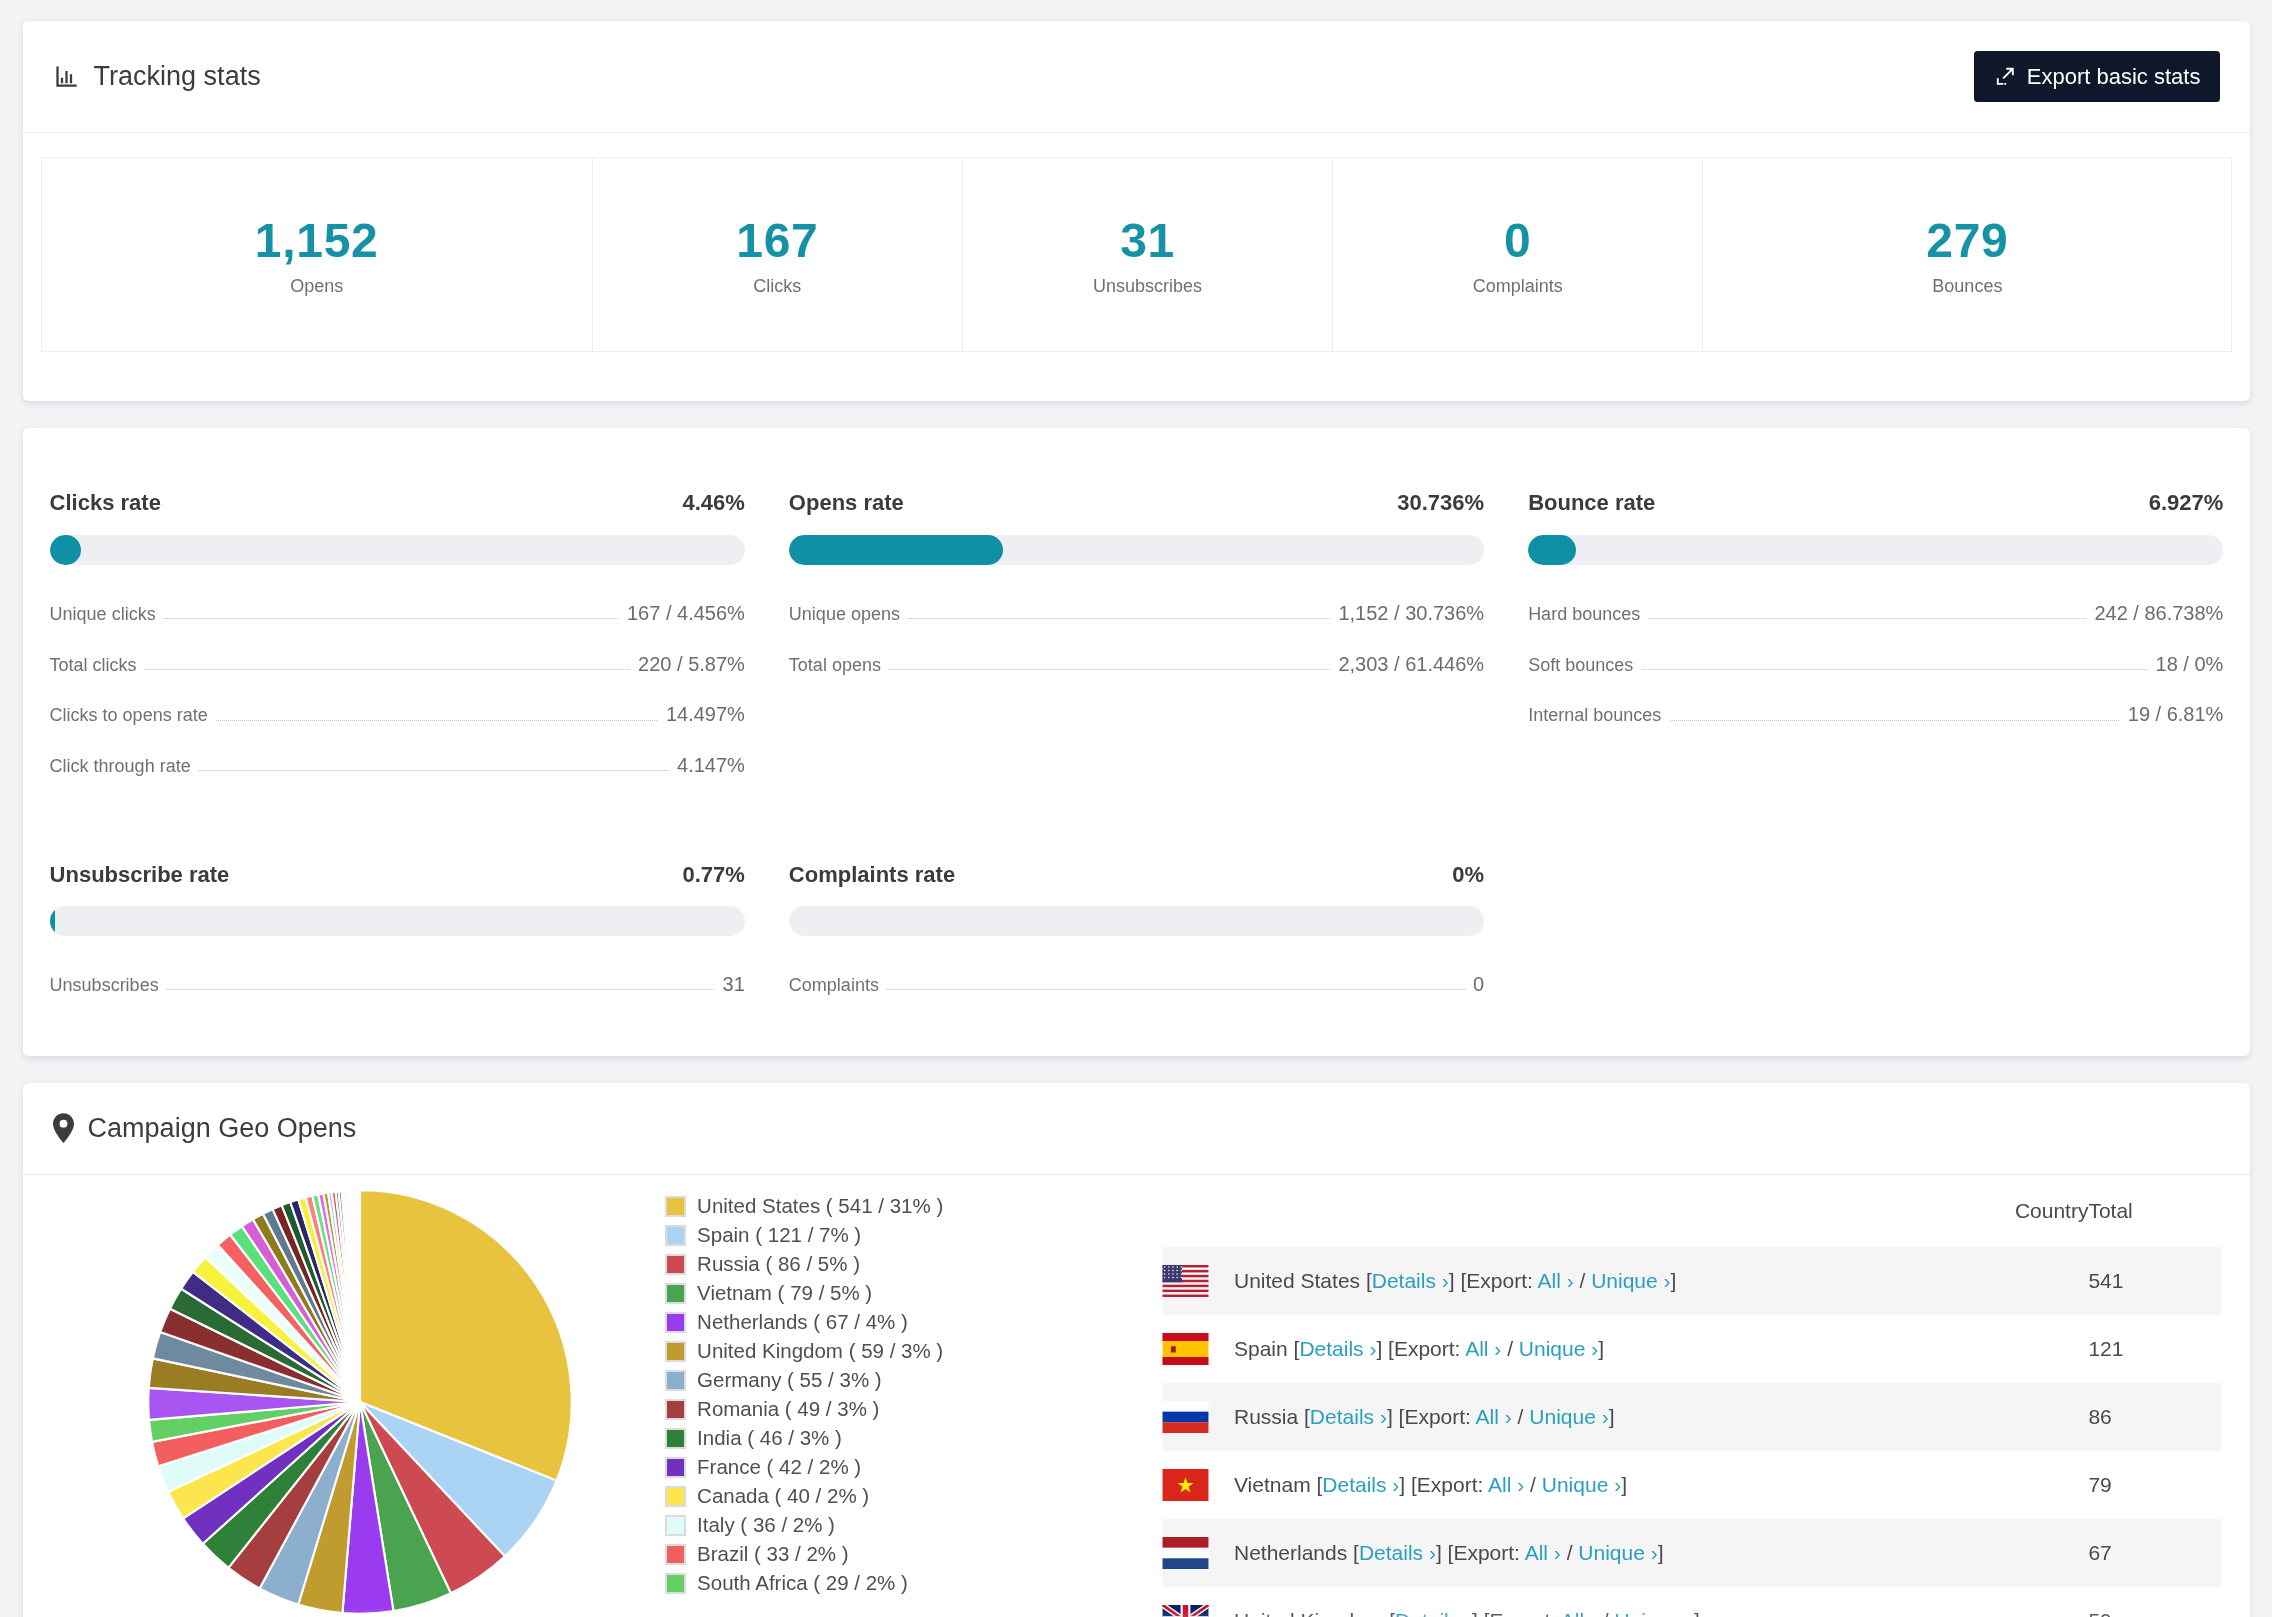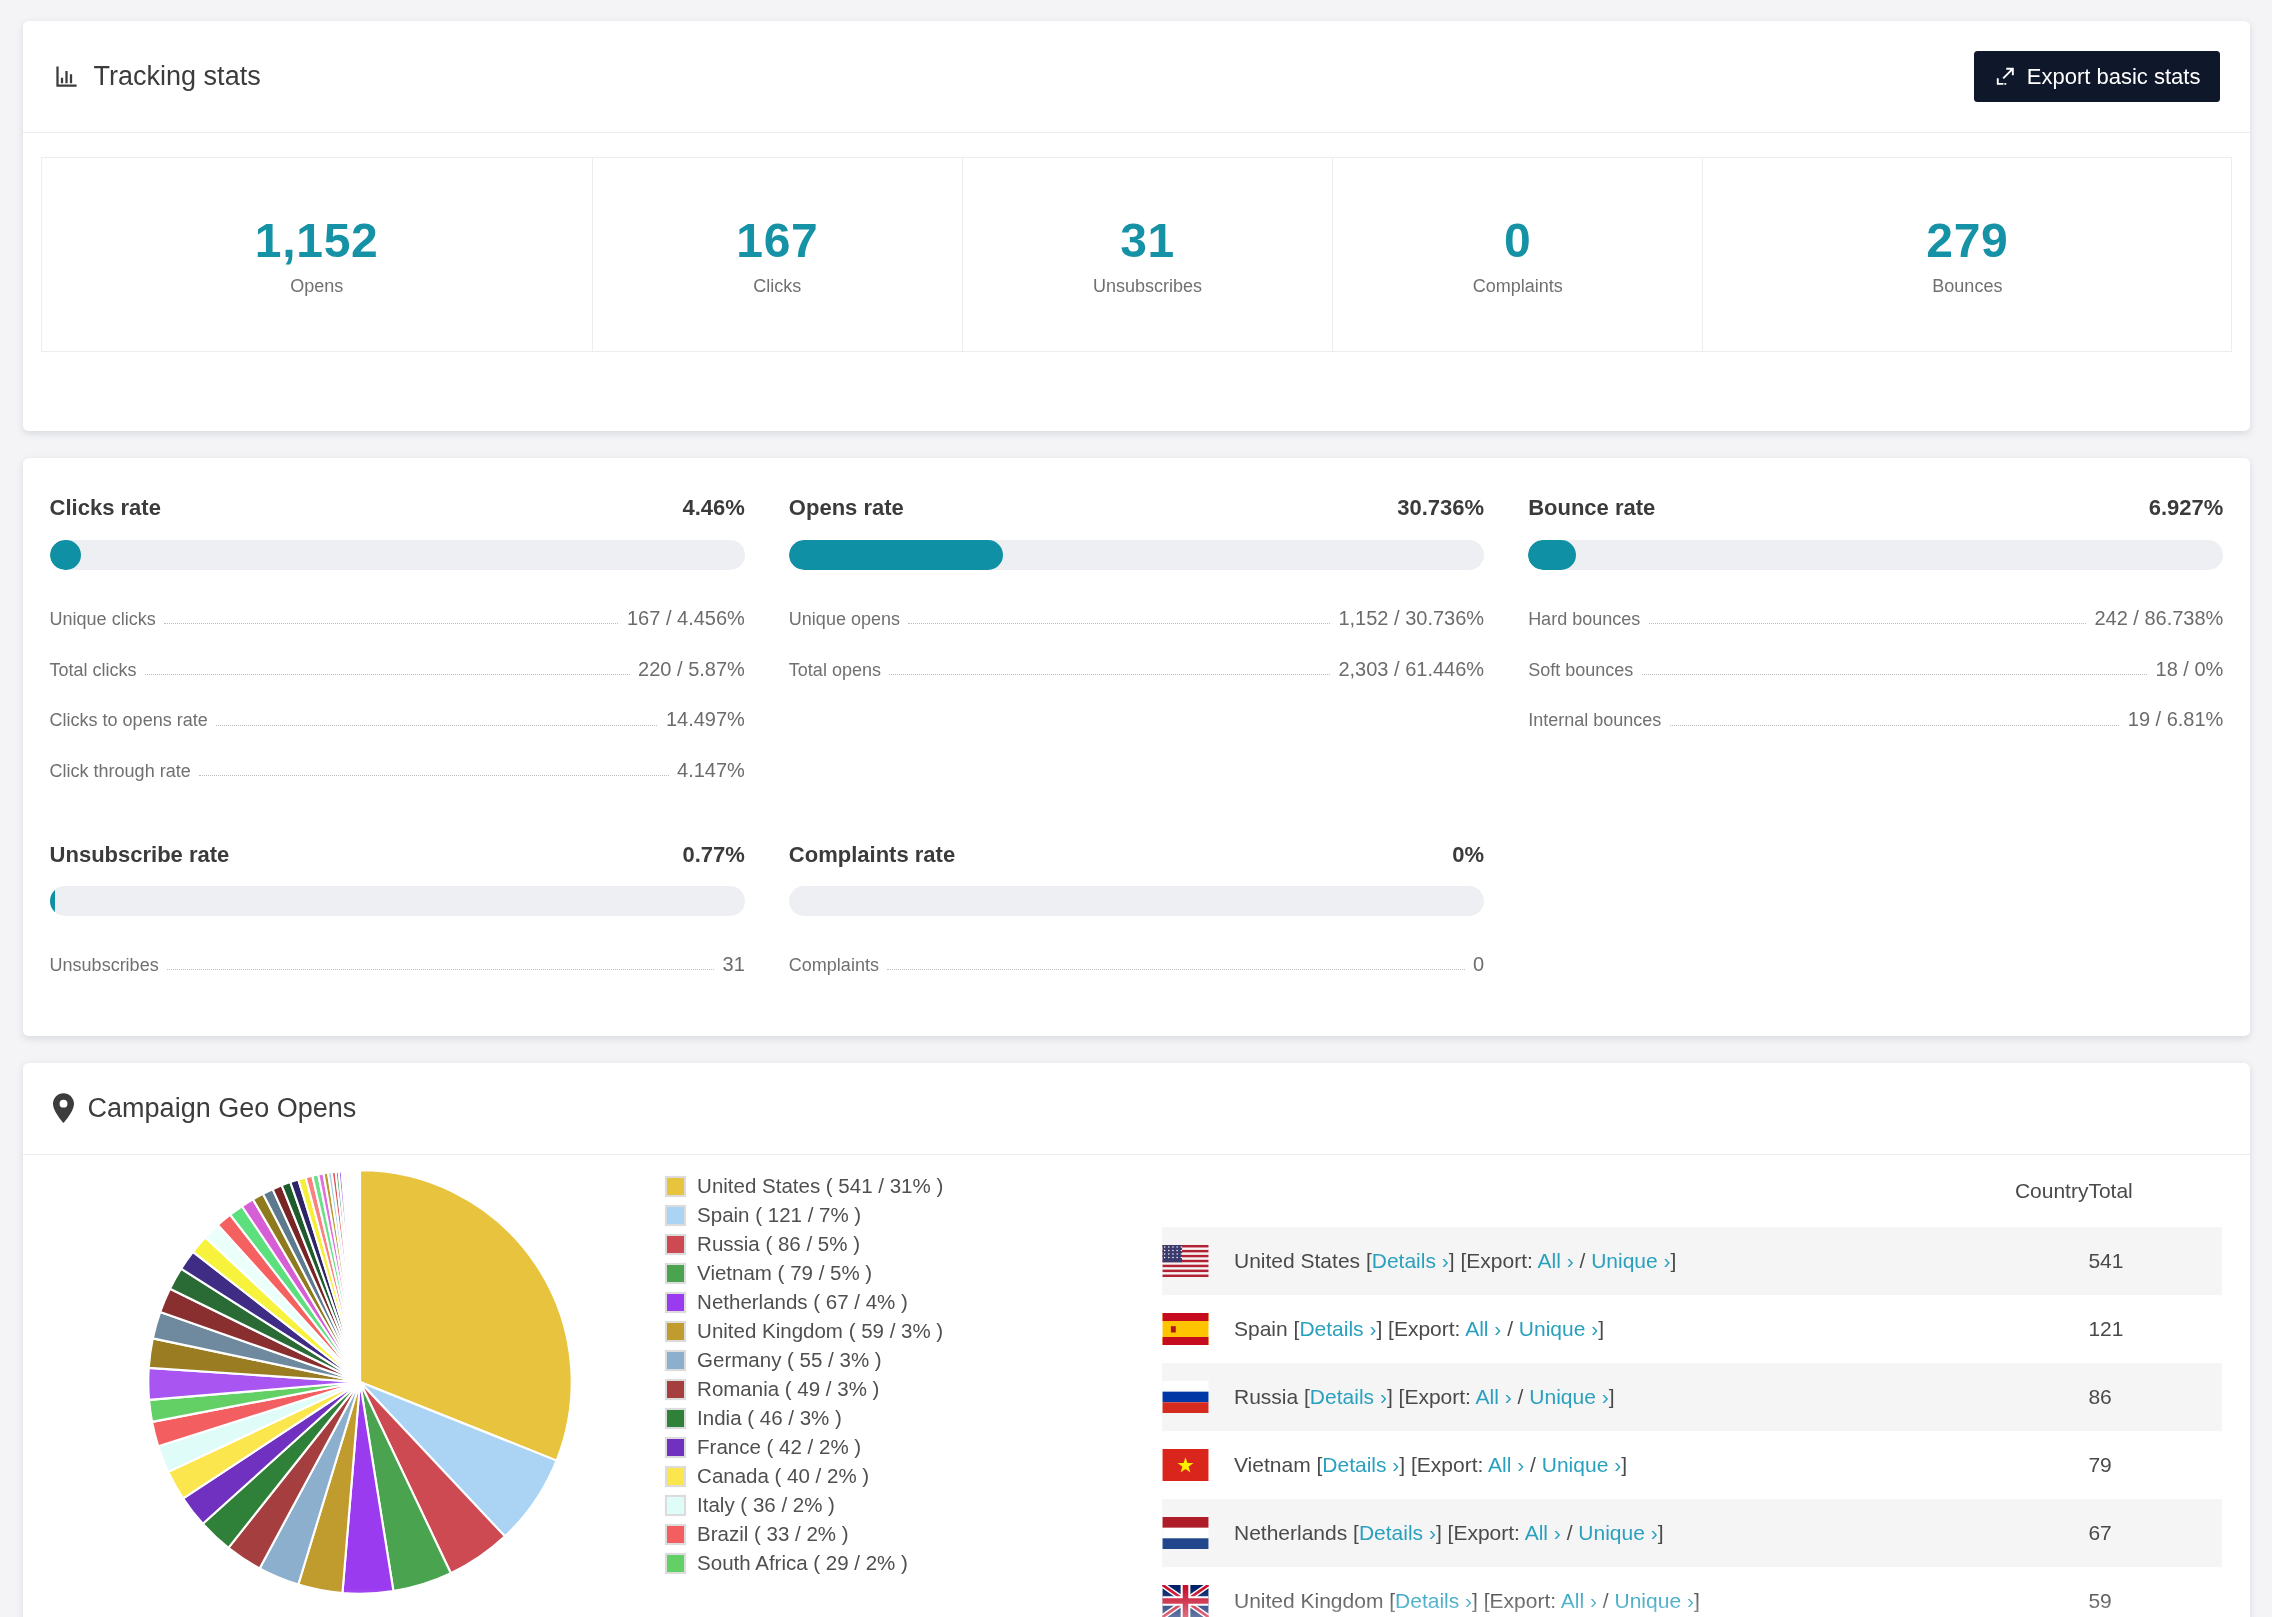--- a/index.html
+++ b/index.html
@@ -12,33 +12,33 @@
 
   .card-header { display: flex; align-items: center; padding: 30px 30px; border-bottom: 1.4px solid #ececee; }
   .card-title { font-size: 27px; font-weight: 400; color: #3c3c3c; margin-left: 14px; }
   .hdr-icon { display: inline-flex; align-items: center; color: #3c3c3c; }
 
   .export-btn { margin-left: auto; background: #0f172a; color: #fff; border: none; border-radius: 3.5px;
     font-family: inherit; font-size: 22px; padding: 12.7px 20px; display: inline-flex; align-items: center; gap: 10px; cursor: pointer; }
 
   
   .stat-boxes { display: flex; margin: 24px 18px 0; }
-  .card-tracking { padding-bottom: 79px; }
+  .card-tracking { padding-bottom: 49px; }
   .stat-box { border: 1.4px solid #ededef; border-left: none; height: 195px;
     display: flex; flex-direction: column; align-items: center; justify-content: center; flex: 1; }
   .stat-box:first-child { border-left: 1.4px solid #ededef; flex: 1.49; }
   .stat-box:last-child { flex: 1.43; }
   .stat-value { font-size: 48px; font-weight: 700; color: #1692a6; letter-spacing: 0.7px; }
   .stat-label { font-size: 18px; color: #707070; margin-top: 8.5px; }
 
   
   .card-rates { padding: 37px 27px 49px; }
   .rates-grid { display: grid; grid-template-columns: 1fr 1fr 1fr; column-gap: 44px; row-gap: 49px; }
   .rate-head { display: flex; justify-content: space-between; align-items: baseline; }
-  .rate-title, .rate-value { font-size: 22px; font-weight: 700; color: #3b3b3b; }
+  .rate-title, .rate-value { font-size: 22px; font-weight: 700; color: #3b3b3b; margin-top: 25px; }
   .rate-bar { height: 30px; border-radius: 15px; background: #edeff2; margin-top: 18.4px; overflow: hidden; }
   .rate-fill { height: 100%; background: #1090a4; border-radius: 15px; min-width: 0; }
   .rate-rows { margin-top: 20px; }
   .stat-row { display: flex; align-items: flex-end; padding: 10.6px 0; font-size: 20px; color: #6c6c6c; }
   .leader { flex: 1; border-bottom: 1.4px dotted #bdbdbd; margin: 0 8.5px 5.6px; }
   .stat-row .stat-val { white-space: nowrap; }
 
   
   .card-geo { height: 620px; overflow: hidden; position: relative; }
   .geo-body { display: flex; padding: 0 28px; }

